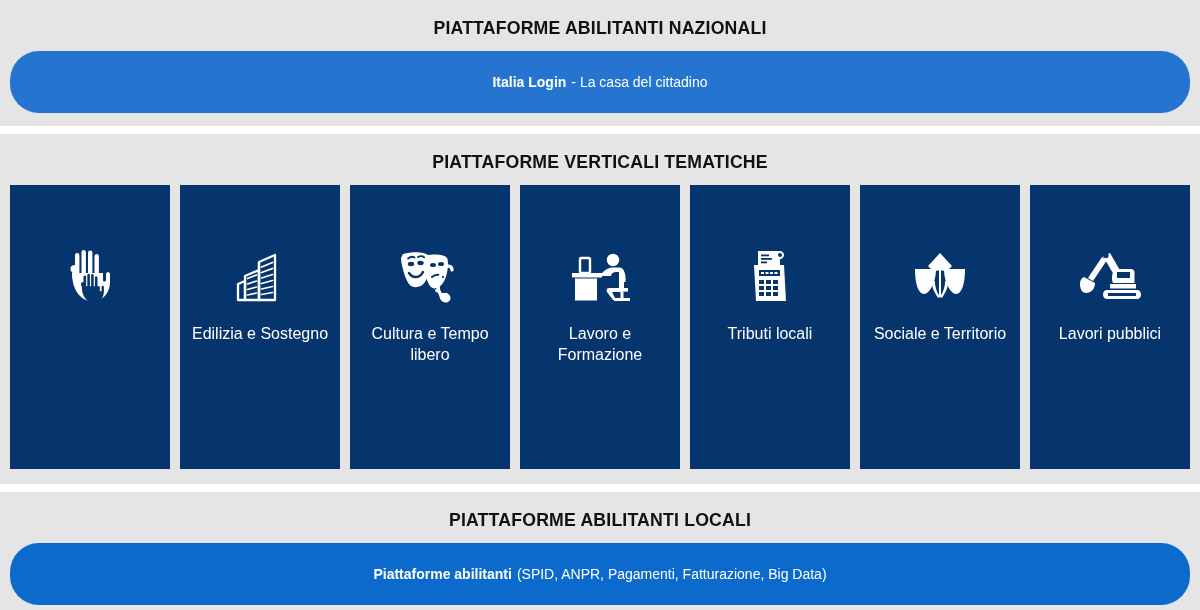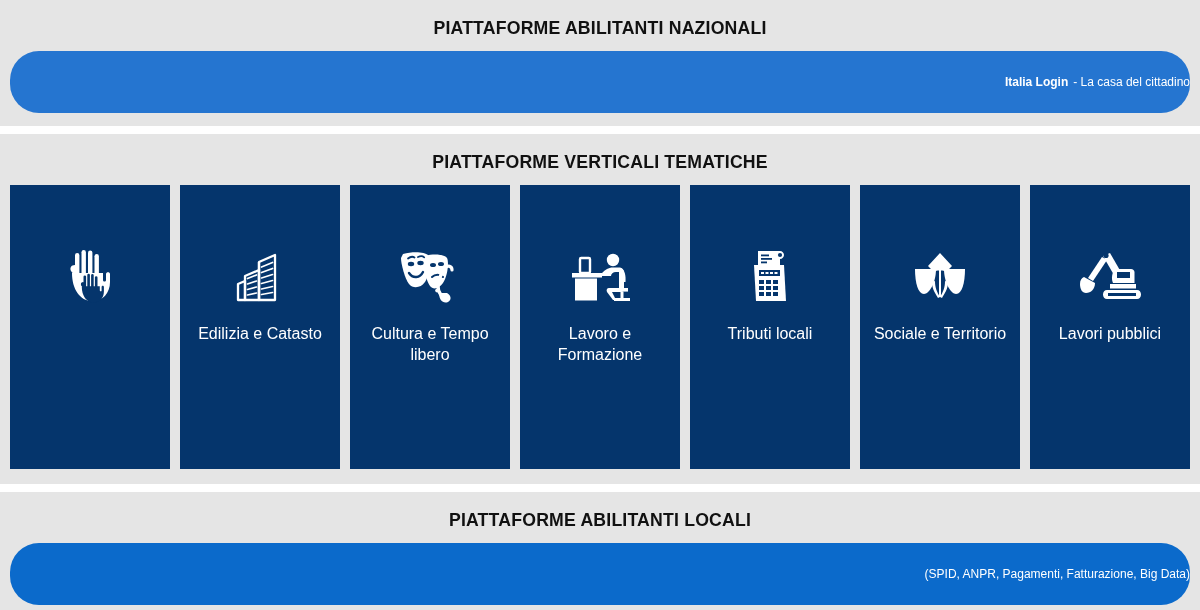--- a/index.html
+++ b/index.html
@@ -46,23 +46,23 @@
     padding-bottom: 14px;
     white-space: nowrap;
   }
 
   
   .banner {
     margin: 0 10px;
     height: 62px;
     display: flex;
     align-items: center;
-    justify-content: flex-end;
+    justify-content: center;
     color: #ffffff;
-    font-size: 12px;
+    font-size: 14px;
     white-space: nowrap;
     border-radius: 29px;
   }
   .banner-national { background: #2575d0; }
   .banner-local    { background: #0b6acb; }
 
   .banner .strong {
     font-weight: bold;
     margin-right: 5px;
   }
@@ -164,21 +164,21 @@
               <path d="M26.5 39 L37.5 36.5"></path>
               <path d="M26.5 44.5 L37.5 42.5"></path>
               <path d="M12.5 28.5 L21.5 25"></path>
               <path d="M12.5 34 L21.5 31"></path>
               <path d="M12.5 39.5 L21.5 37"></path>
               <path d="M12.5 45 L21.5 43"></path>
             </g>
             <rect x="4.6" y="37" width="4" height="11" fill="#ffffff" opacity="0.0"></rect>
           </svg>
         </div>
-        <div class="card-label">Edilizia e Catasto</div>
+        <div class="card-label">Edilizia e Sostegno</div>
       </div>
 
       <div class="card">
         <div class="card-icon">
           <svg width="62" height="56" viewBox="0 0 62 56" xmlns="http://www.w3.org/2000/svg">
 
             <path d="M26 6 C36 3 46 5 48 8 C50 11 49 26 44 33 C40 39 34 40 31 36 C28 32 24 18 24 10 Z" fill="#ffffff"></path>
             <g fill="#05356c">
               <ellipse cx="34" cy="15" rx="3" ry="2"></ellipse>
               <ellipse cx="42" cy="14" rx="3" ry="2"></ellipse>
@@ -313,17 +313,18 @@
       </div>
 
     </div>
   </div>
 
   <div class="band-gap"></div>
 
   <div class="band band-local">
     <div class="band-title">PIATTAFORME ABILITANTI LOCALI</div>
     <div class="banner banner-local">
+      <span class="strong">Piattaforme abilitanti</span>
       <span class="rest">(SPID, ANPR, Pagamenti, Fatturazione, Big Data)</span>
     </div>
   </div>
 
 </div>
 
 </body></html>

